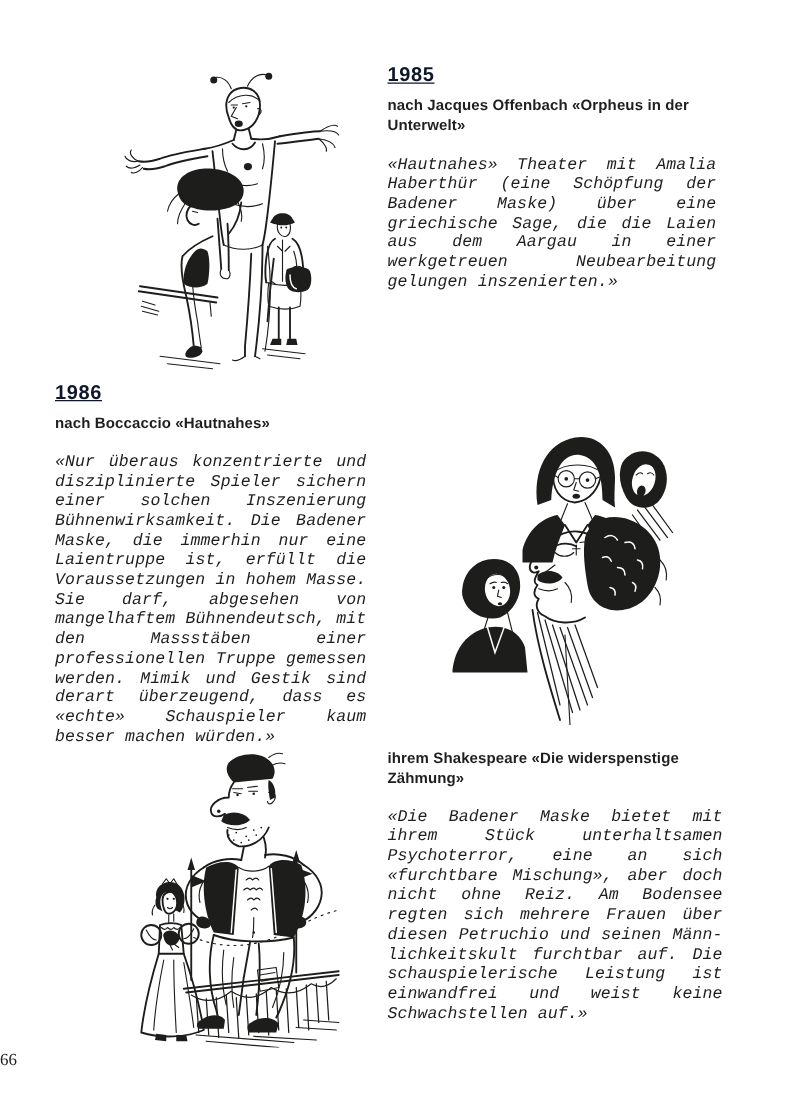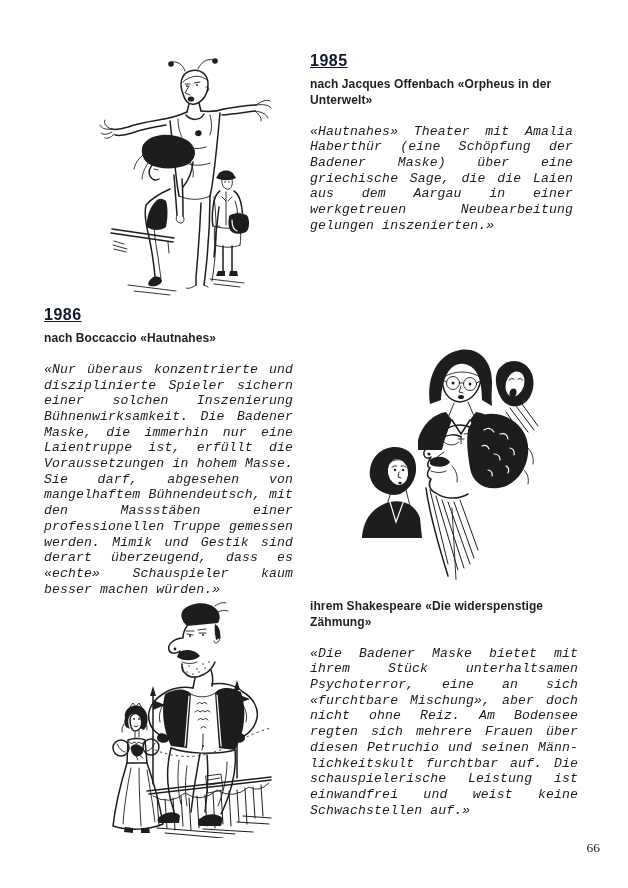--- a/index.html
+++ b/index.html
@@ -25,21 +25,21 @@
   }
   .tb-1985{left:310px;top:53px;width:263px;}
   .tb-1986{left:44px;top:307px;width:249px;}
   .tb-1987{left:310px;top:599px;width:268px;}
   .illus{position:absolute;margin:0;}
   .illus svg{display:block;width:100%;height:100%;}
   .illus-1{left:98px;top:57px;width:195px;height:242px;}
   .illus-2{left:360px;top:338px;width:182px;height:242px;}
   .illus-3{left:103px;top:600px;width:172px;height:238px;}
   .pageno{
-    position:absolute;left:0;top:840px;width:600px;text-align:right;
+    position:absolute;left:0;top:840px;width:600px;text-align:left;
     font-family:"Liberation Serif",serif;font-size:13.5px;color:#222;
   }
   
   .sk{fill:none;stroke:#1d1d1b;stroke-width:1.5;stroke-linecap:round;stroke-linejoin:round;}
   .thin{stroke-width:.9;}
   .hatch{stroke-width:1;}
   .fl{fill:#1d1d1b;stroke:none;}
   .wh{fill:none;stroke:#ffffff;stroke-width:1.2;stroke-linecap:round;}
 </style>
 </head>

